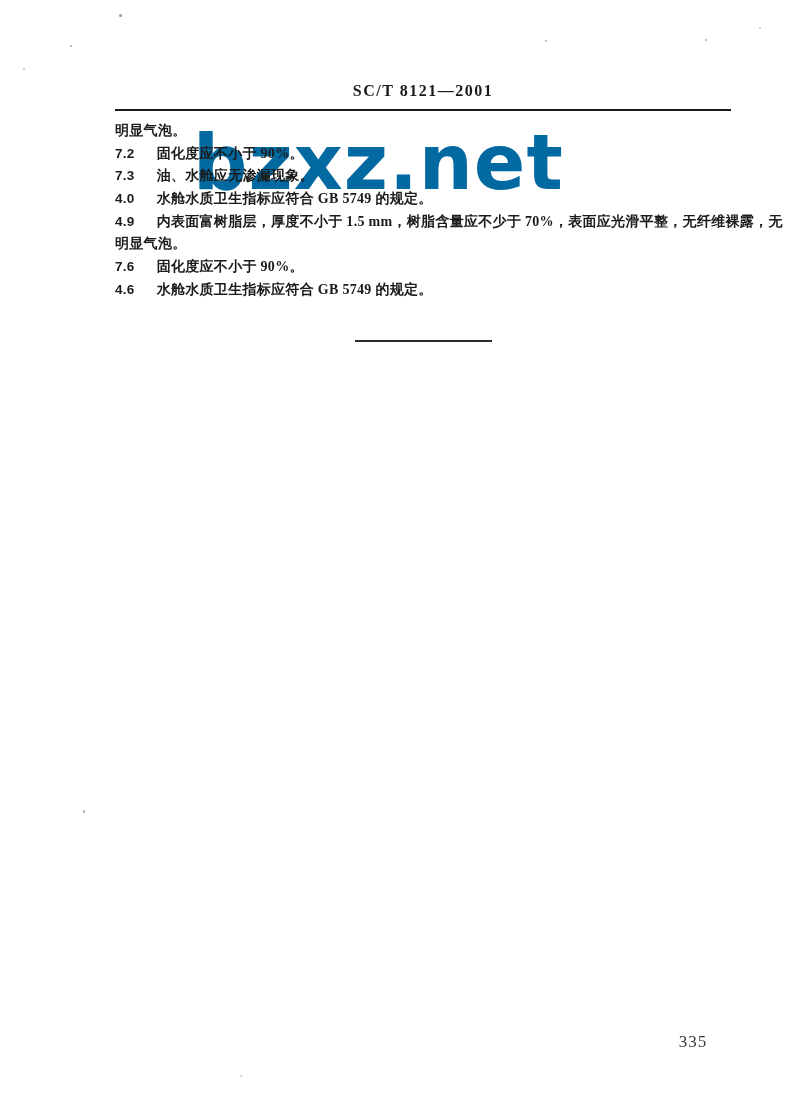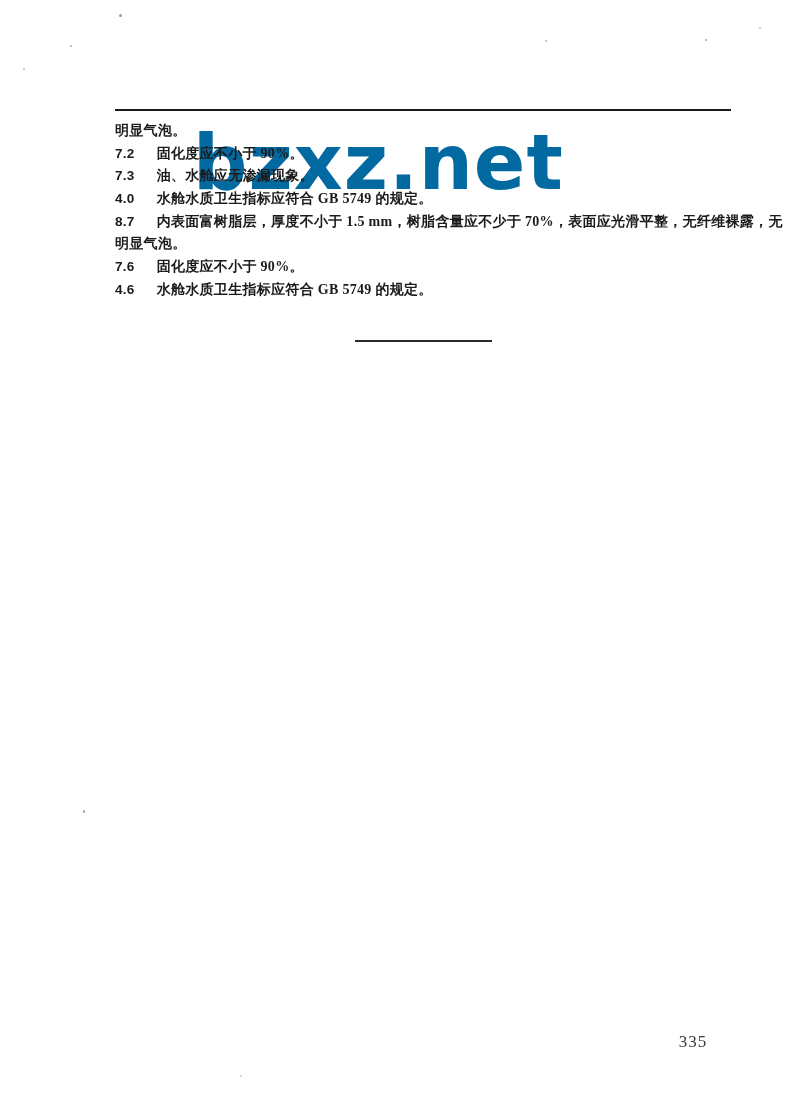--- a/index.html
+++ b/index.html
@@ -93,37 +93,38 @@
     z-index: 1;
   }
 </style>
 </head>
 <body>
 
 <div class="page">
 
   <div class="watermark">bzxz.net</div>
 
+  <div class="header-code">SC/T 8121—2001</div>
   <div class="header-rule"></div>
 
   <div class="body-text">
     <div class="line">
       <span class="line-num"></span><span class="line-text">明显气泡。</span>
     </div>
     <div class="line">
       <span class="line-num">7.2</span><span class="line-text">固化度应不小于 90%。</span>
     </div>
     <div class="line">
       <span class="line-num">7.3</span><span class="line-text">油、水舱应无渗漏现象。</span>
     </div>
     <div class="line">
       <span class="line-num">4.0</span><span class="line-text">水舱水质卫生指标应符合 GB 5749 的规定。</span>
     </div>
     <div class="line">
-      <span class="line-num">8.7</span><span class="line-text">内表面富树脂层，厚度不小于 1.5 mm，树脂含量应不少于 70%，表面应光滑平整，无纤维裸露，无</span>
+      <span class="line-num">4.9</span><span class="line-text">内表面富树脂层，厚度不小于 1.5 mm，树脂含量应不少于 70%，表面应光滑平整，无纤维裸露，无</span>
     </div>
     <div class="line">
       <span class="line-num"></span><span class="line-text">明显气泡。</span>
     </div>
     <div class="line">
       <span class="line-num">7.6</span><span class="line-text">固化度应不小于 90%。</span>
     </div>
     <div class="line">
       <span class="line-num">4.6</span><span class="line-text">水舱水质卫生指标应符合 GB 5749 的规定。</span>
     </div>

